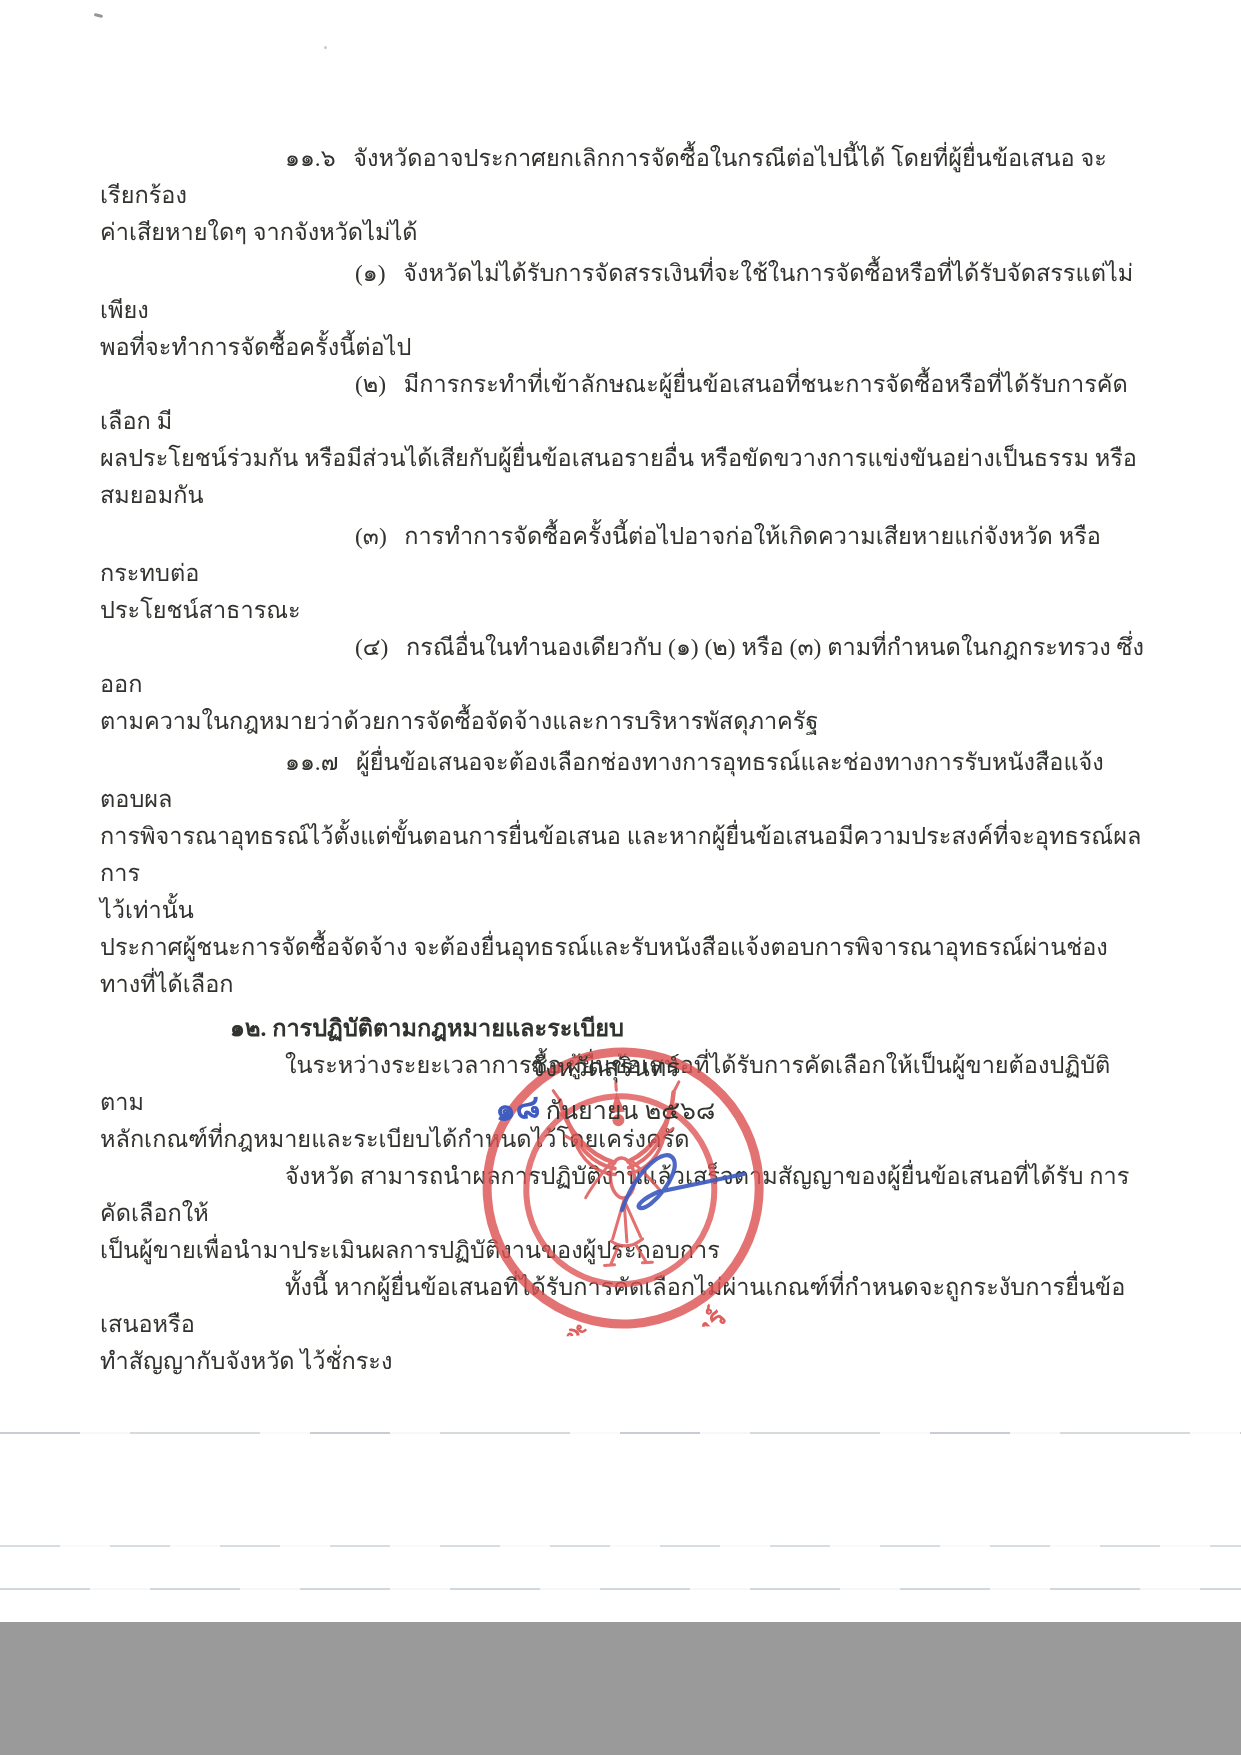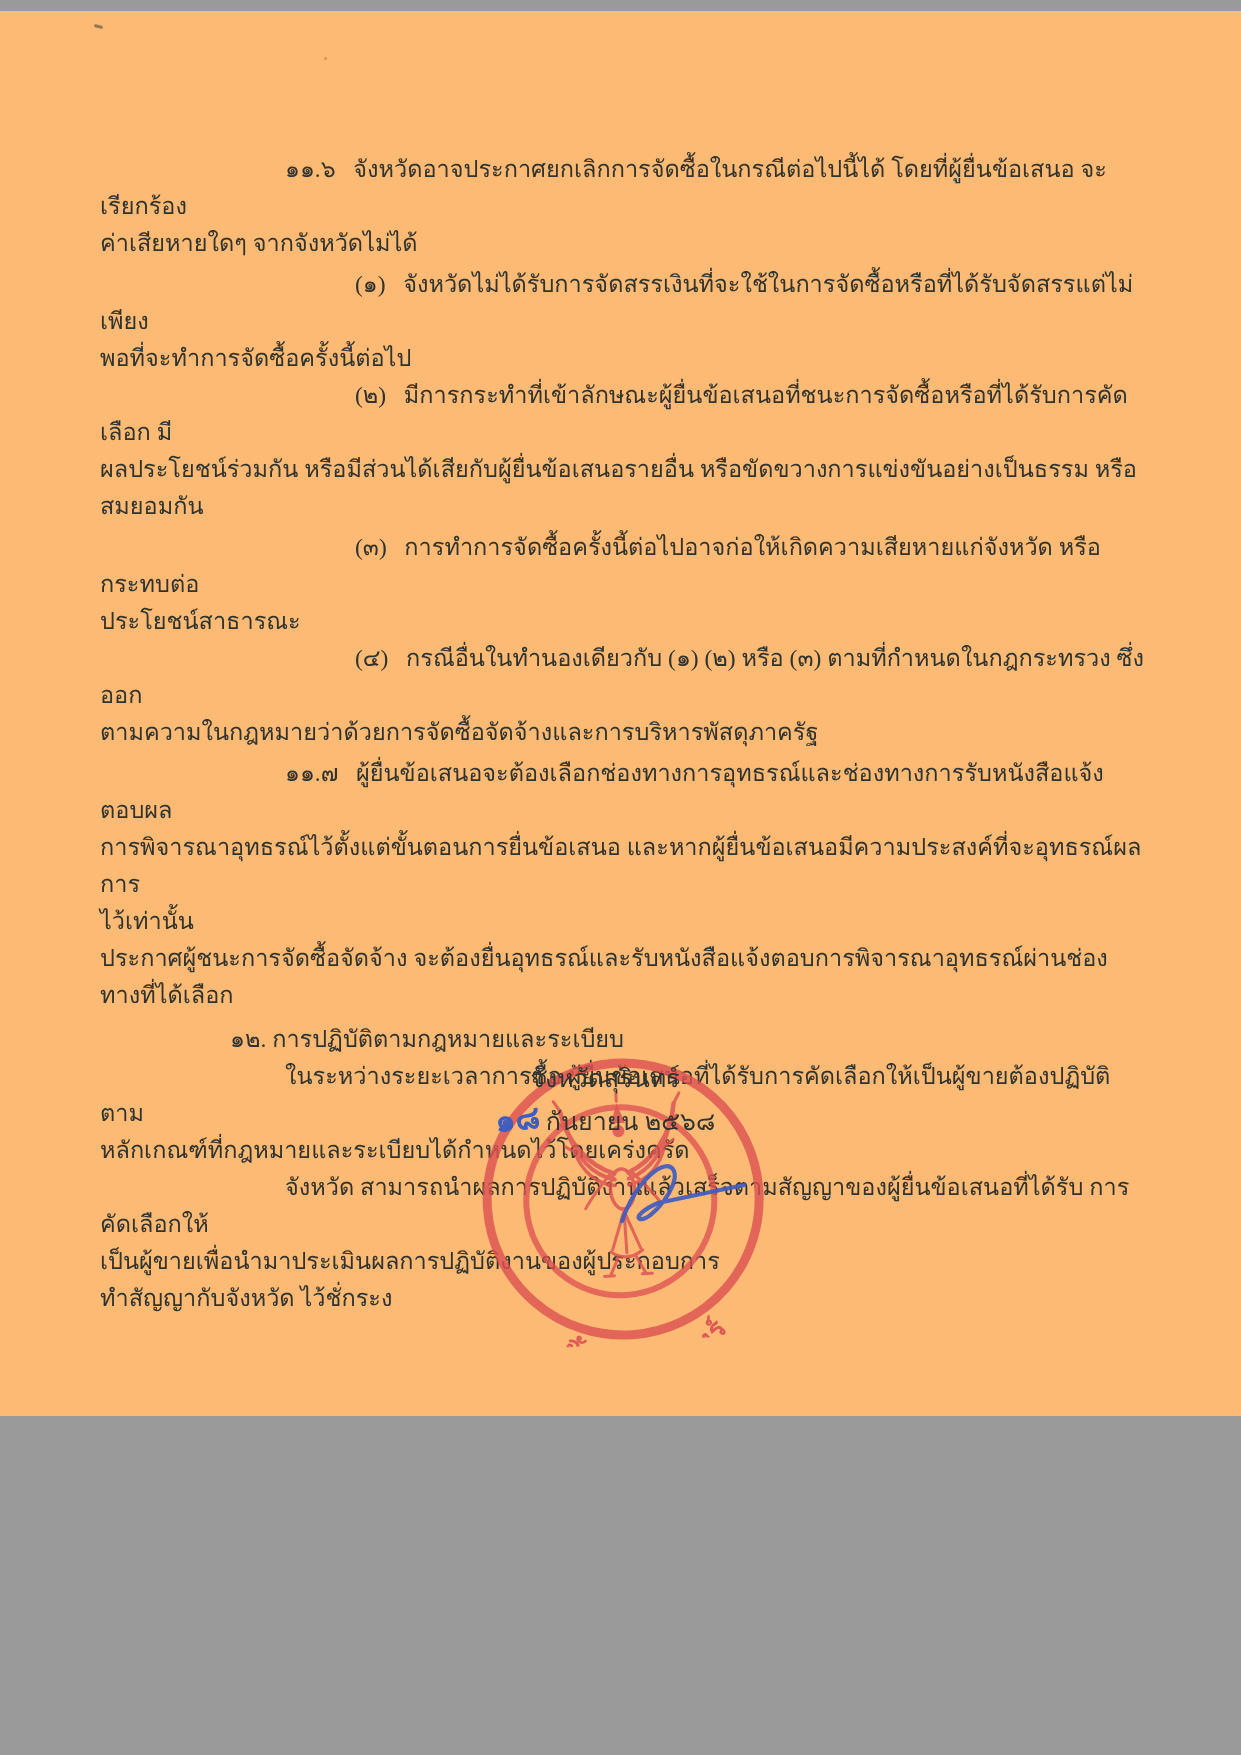--- a/index.html
+++ b/index.html
@@ -1,37 +1,37 @@
 <!DOCTYPE html>
 <html style="--text-color: #30332e; --seal-red: #dd5252; --ink-blue: #3f5cc0;"><head>
 <meta charset="utf-8">
 <style>
   html, body { margin: 0; padding: 0; background: #9a9a9a; }
   .page {
     position: relative;
     width: 1241px;
-    height: 1405px;
-    margin: 11px auto;
-    background: #fdba74;
+    height: 1622px;
+    margin: 0 auto;
+    background: #ffffff;
     overflow: hidden;
     font-family: "Liberation Serif", "DejaVu Serif", serif;
     color: var(--text-color, #30332e);
   }
   .doc-text {
     position: absolute;
     top: 140px;
     left: 100px;
     width: 1046px;
     font-size: 23.5px;
     line-height: 37px;
   }
   .doc-text p { margin: 0; padding: 0; }
   .ind-a { text-indent: 185px; }
   .ind-b { text-indent: 255px; }
-  .heading { margin-left: 130px !important; font-weight: normal; }
+  .heading { margin-left: 130px !important; font-weight: bold; }
   .gap-sm { margin-top: 4px !important; }
   .gap-md { margin-top: 7px !important; }
 
   
   .sig-block {
     position: absolute;
     left: 430px;
     top: 1048px;
     width: 350px;
     text-align: center;
@@ -135,20 +135,21 @@
     <p>ตามความในกฎหมายว่าด้วยการจัดซื้อจัดจ้างและการบริหารพัสดุภาครัฐ</p>
     <p class="ind-a gap-sm">๑๑.๗&nbsp;&nbsp; ผู้ยื่นข้อเสนอจะต้องเลือกช่องทางการอุทธรณ์และช่องทางการรับหนังสือแจ้งตอบผล</p>
     <p>การพิจารณาอุทธรณ์ไว้ตั้งแต่ขั้นตอนการยื่นข้อเสนอ และหากผู้ยื่นข้อเสนอมีความประสงค์ที่จะอุทธรณ์ผลการ</p>
     <p>ไว้เท่านั้น</p>
     <p>ประกาศผู้ชนะการจัดซื้อจัดจ้าง จะต้องยื่นอุทธรณ์และรับหนังสือแจ้งตอบการพิจารณาอุทธรณ์ผ่านช่องทางที่ได้เลือก</p>
     <p class="heading gap-md">๑๒. การปฏิบัติตามกฎหมายและระเบียบ</p>
     <p class="ind-a">ในระหว่างระยะเวลาการซื้อ ผู้ยื่นข้อเสนอที่ได้รับการคัดเลือกให้เป็นผู้ขายต้องปฏิบัติ ตาม</p>
     <p>หลักเกณฑ์ที่กฎหมายและระเบียบได้กำหนดไว้โดยเคร่งครัด</p>
     <p class="ind-a">จังหวัด สามารถนำผลการปฏิบัติงานแล้วเสร็จตามสัญญาของผู้ยื่นข้อเสนอที่ได้รับ การคัดเลือกให้</p>
     <p>เป็นผู้ขายเพื่อนำมาประเมินผลการปฏิบัติงานของผู้ประกอบการ</p>
+    <p class="ind-a">ทั้งนี้ หากผู้ยื่นข้อเสนอที่ได้รับการคัดเลือกไม่ผ่านเกณฑ์ที่กำหนดจะถูกระงับการยื่นข้อเสนอหรือ</p>
     <p>ทำสัญญากับจังหวัด ไว้ชั่กระง</p>
   </div>
 
   <svg class="seal-svg" viewBox="0 0 350 292" aria-hidden="true">
     <circle class="seal-ink" cx="175" cy="148" r="136" stroke-width="9" opacity="0.88"></circle>
     <circle class="seal-ink" cx="172" cy="150" r="94" stroke-width="6" opacity="0.85"></circle>
     <g opacity="0.9">
 
       <path class="seal-fill" d="M175 52 l7 20 h-14 z"></path>
       <path class="seal-ink" d="M175 50 v-8" stroke-width="3"></path>

